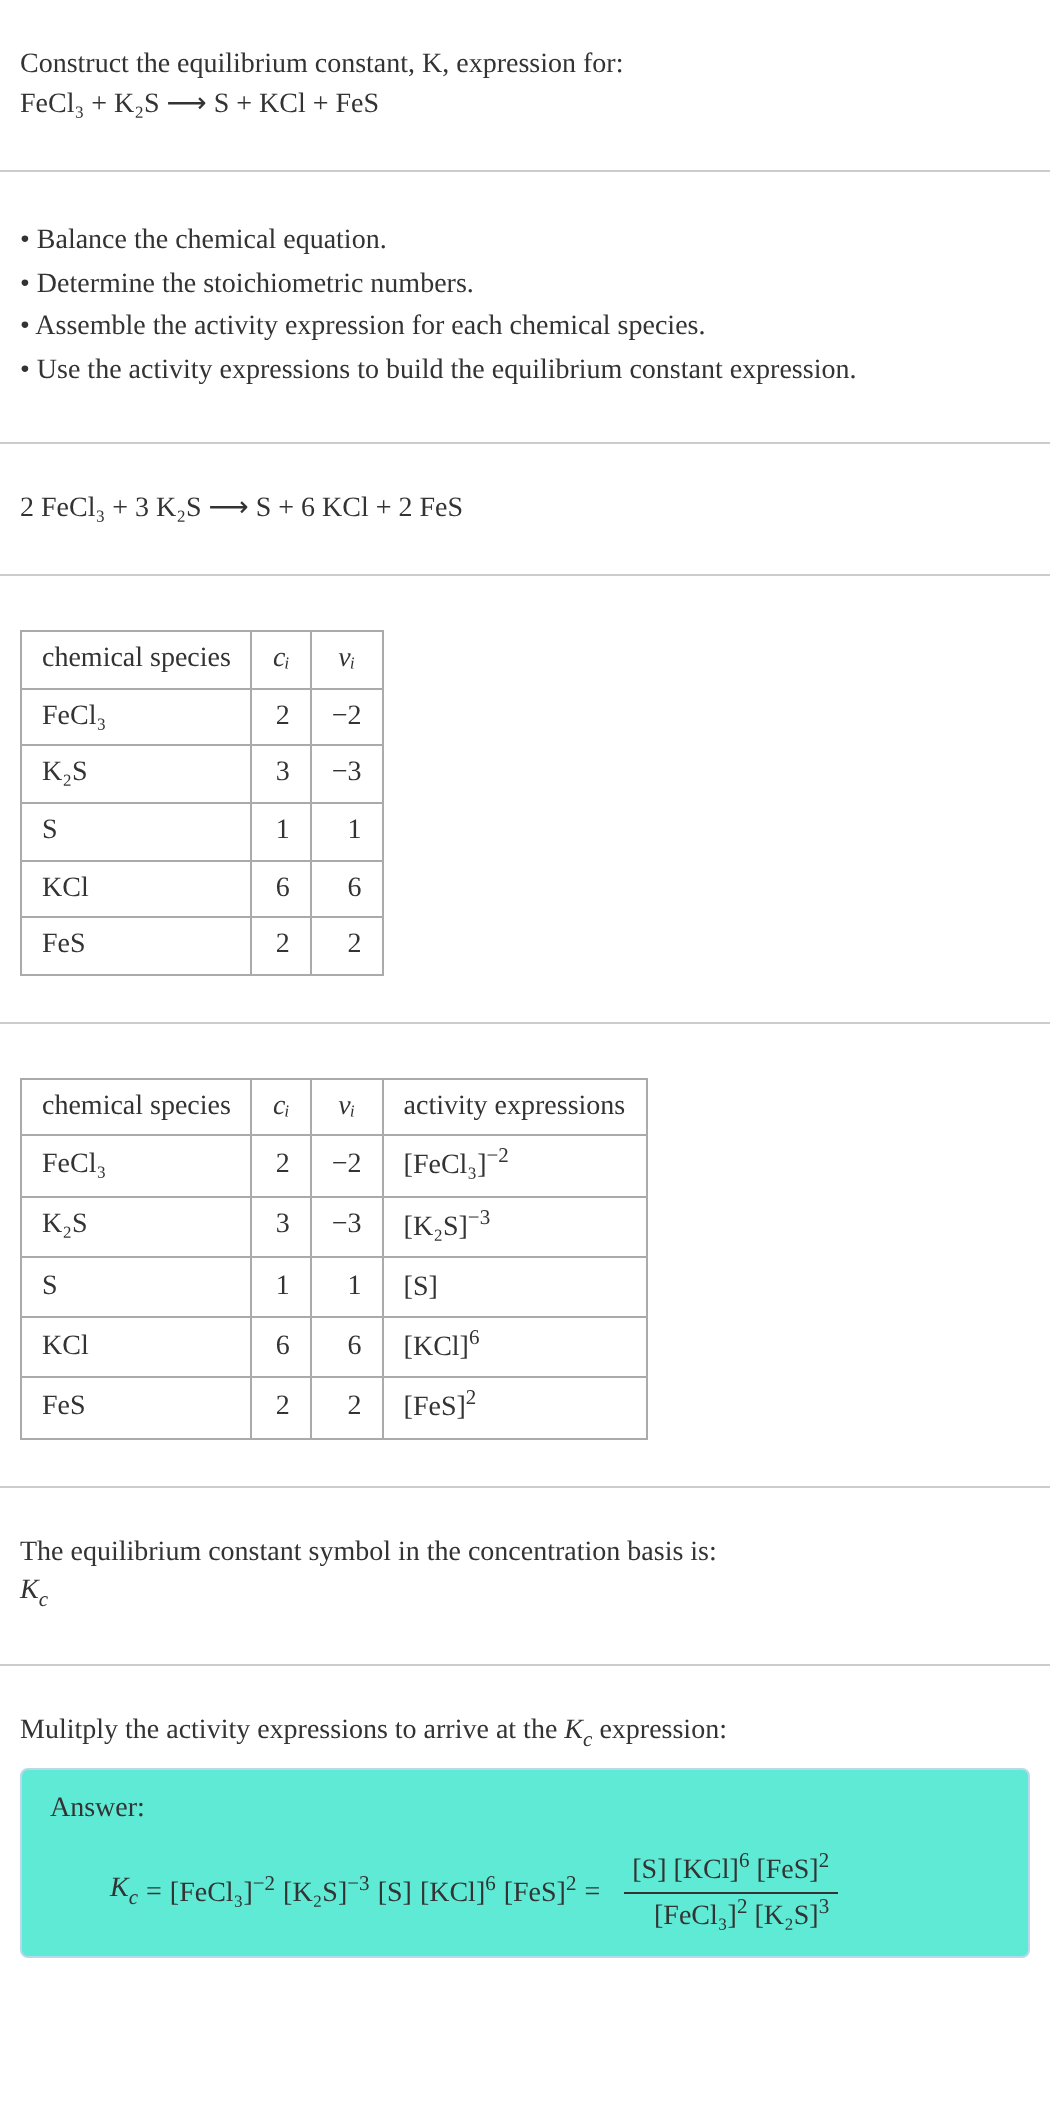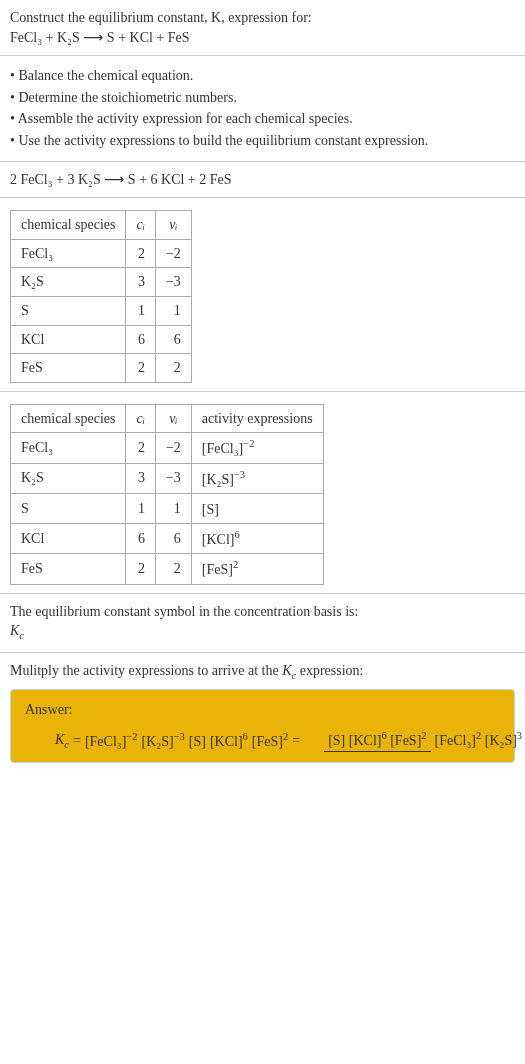--- a/index.html
+++ b/index.html
@@ -5,65 +5,65 @@
     * { box-sizing: border-box; margin: 0; padding: 0; }
     body {
       font-family: Georgia, 'Times New Roman', serif;
       font-size: 14px;
       color: #333;
       background: #fff;
       width: 525px;
       line-height: 1.4;
     }
     .section {
-      padding: 8px 10px;
+      padding: 23px 10px;
       border-bottom: 1px solid #ccc;
     }
     .section:last-child { border-bottom: none; font-family: Liberation Serif, serif; }
     .sub { vertical-align: sub; font-size: 0.75em; }
     .sup { vertical-align: super; font-size: 0.75em; }
     ul { list-style: none; padding-left: 0; }
     ul li::before { content: "• "; }
     table {
       border-collapse: collapse;
       margin-top: 4px;
     }
     td, th {
       border: 1px solid #aaa;
       padding: 4px 10px;
       text-align: left;
       font-weight: normal;
     }
     td.num, th.num { text-align: right; }
     td.center, th.center { text-align: center; }
     .answer-box {
-      background: #eab308;
+      background: #5eead4;
       border: 1px solid #b8d8ec;
       border-radius: 4px;
       padding: 10px 14px;
       margin-top: 6px;
     }
     .answer-label {
       display: block;
       margin-bottom: 10px;
     }
     .kc-line {
       display: flex;
       align-items: center;
       gap: 4px;
       padding-left: 30px;
       flex-wrap: nowrap;
       white-space: nowrap;
     }
     .frac {
       display: inline-flex;
-      flex-direction: row;
-      align-items: flex-start;
+      flex-direction: column;
+      align-items: flex-end;
       vertical-align: middle;
-      margin-left: 20px;
+      margin-left: 8px;
     }
     .frac .num-part { border-bottom: 1px solid #333; padding: 0 4px; }
     .frac .den-part { padding: 0 4px; }
     .italic { font-style: italic; }
     .plan-list li { margin: 2px 0; }
   </style>
 </head>
 <body>
 
 <div class="section">

